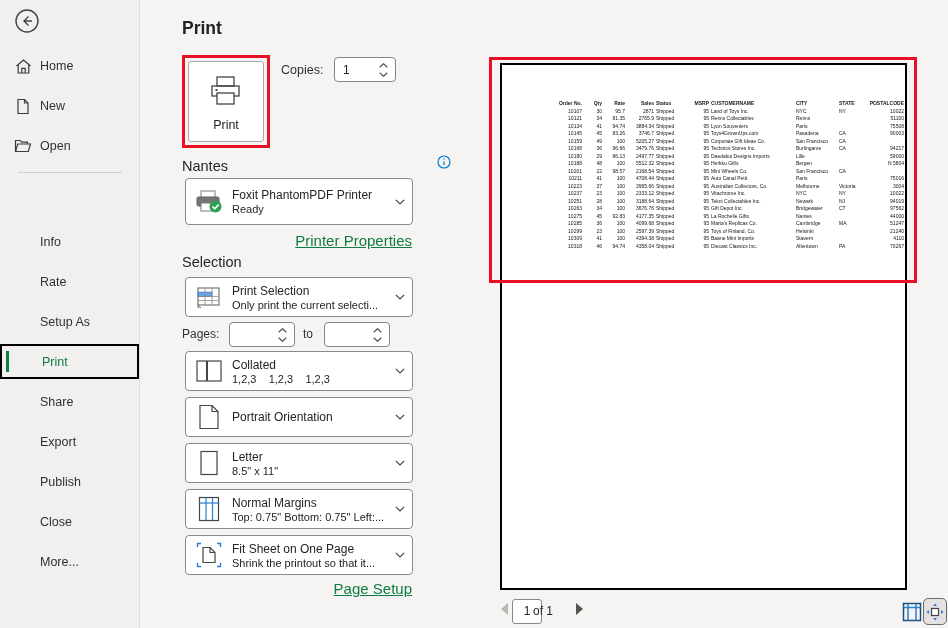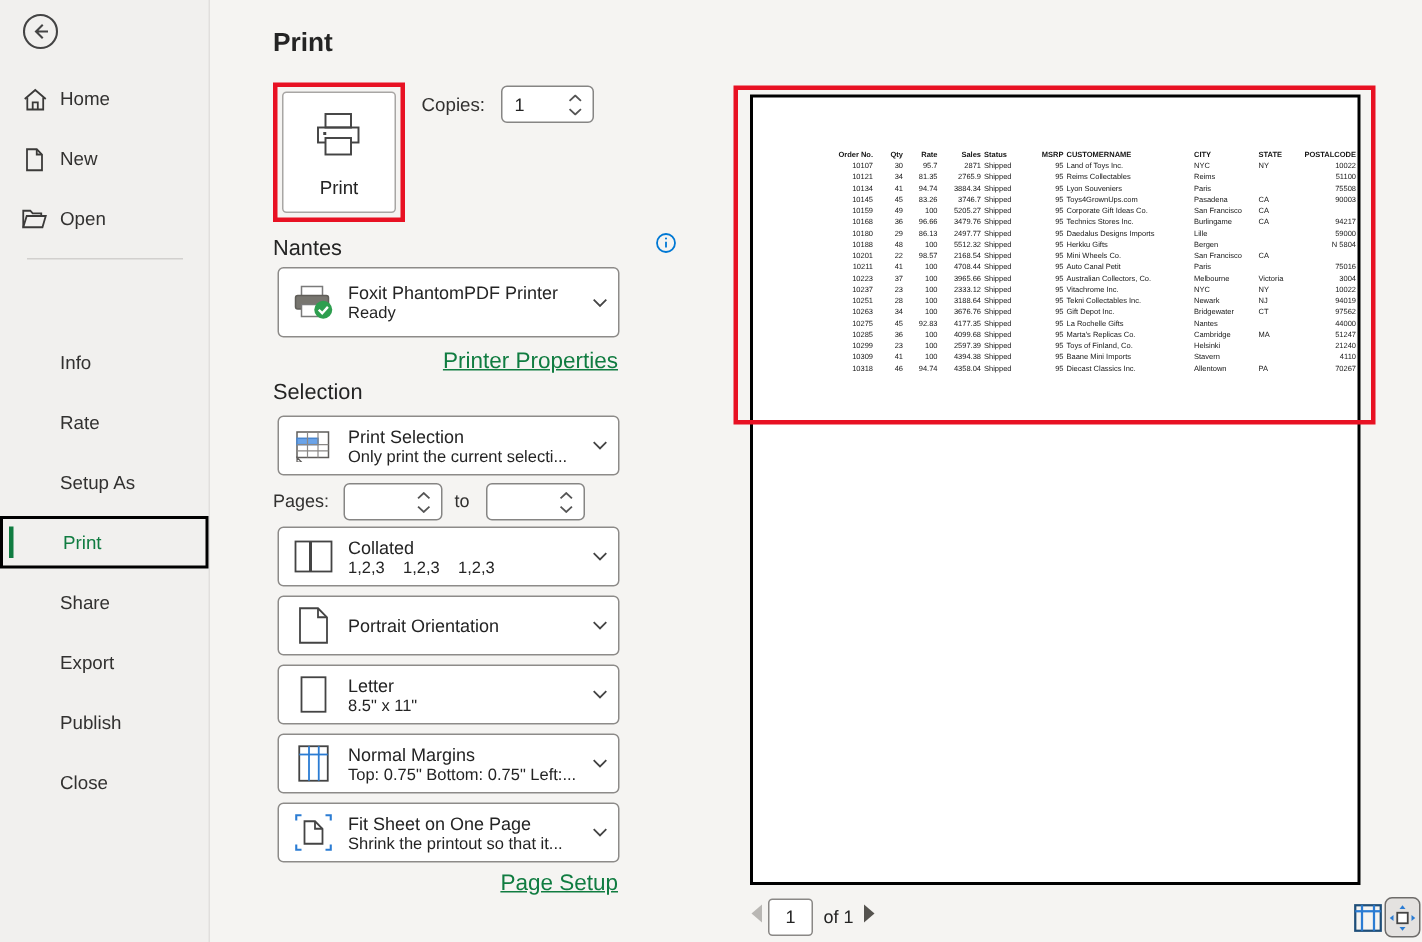--- a/index.html
+++ b/index.html
@@ -46,21 +46,21 @@
   .annot-table { left:489px; top:57px; width:428px; height:226px; }
   .ptable-wrap { position:absolute; left:33px; top:34px; width:740px; transform:scale(0.5); transform-origin:0 0; }
   .ptable { border-collapse:collapse; table-layout:fixed; width:740px; font-size:10px; color:#161616; }
   .ptable th { font-weight:700; height:16px; }
   .ptable td { height:15px; }
   .ptable td, .ptable th { padding:0 2px; white-space:nowrap; overflow:hidden; }
 
   .pagebar { position:absolute; top:597px; left:0; width:948px; height:31px; }
   .pg-prev { position:absolute; left:499px; top:5px; cursor:pointer; }
   .pg-input { position:absolute; left:512px; top:2px; width:30px; height:25px; background:#fff; border:1px solid #8a8886; border-radius:3px; text-align:center; font-size:12px; line-height:23px; color:#242424; }
-  .pg-of { position:absolute; left:549px; top:7px; font-size:12px; color:#242424; }
+  .pg-of { position:absolute; left:533px; top:7px; font-size:12px; color:#242424; }
   .pg-next { position:absolute; left:574px; top:5px; cursor:pointer; }
   .margins-toggle { position:absolute; left:902px; top:5px; width:20px; height:20px; cursor:pointer; }
   .zoom-btn { position:absolute; left:923px; top:1px; width:24px; height:27px; background:#e4e2e0; border:1px solid #6e6c6a; border-radius:5px; display:flex; align-items:center; justify-content:center; cursor:pointer; }
 </style>
 </head>
 <body>
 
 <div class="app">
 
   <div class="sidebar">
@@ -124,20 +124,23 @@
       <span class="lbl">Share</span>
     </div>
     <div class="nav-item" style="top:426px;padding-left:12px;">
       <span class="lbl">Export</span>
     </div>
     <div class="nav-item" style="top:466px;">
       <span class="lbl">Publish</span>
     </div>
     <div class="nav-item" style="top:506px;">
       <span class="lbl">Close</span>
+    </div>
+    <div class="nav-item" style="top:546px;">
+      <span class="lbl">More...</span>
     </div>
   </div>
 
   <div class="page-title">Print</div>
 
   <div class="annot annot-print">
     <div class="print-btn">
       <span>
         <svg width="38" height="32" viewBox="0 0 38 32" fill="none" stroke="#444" stroke-width="1.3">
           <rect x="10" y="2" width="17" height="9"></rect>

